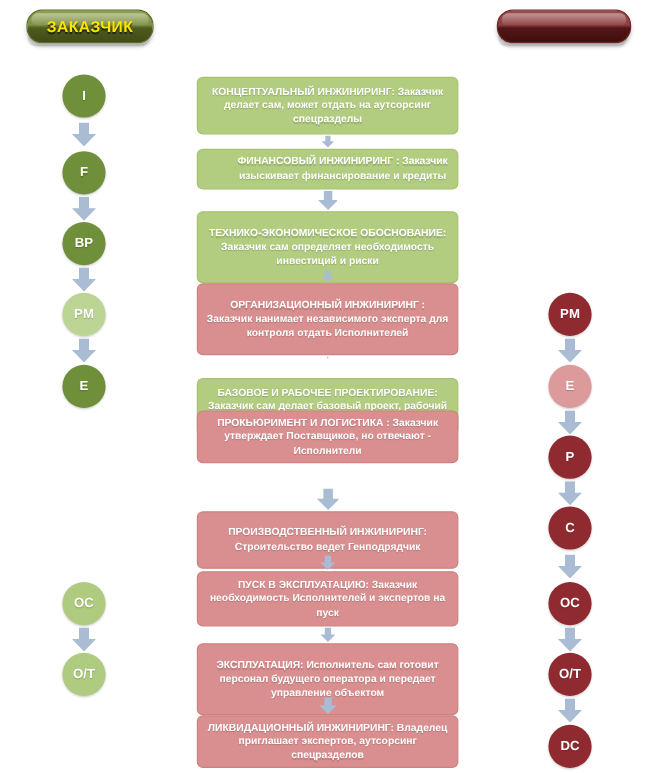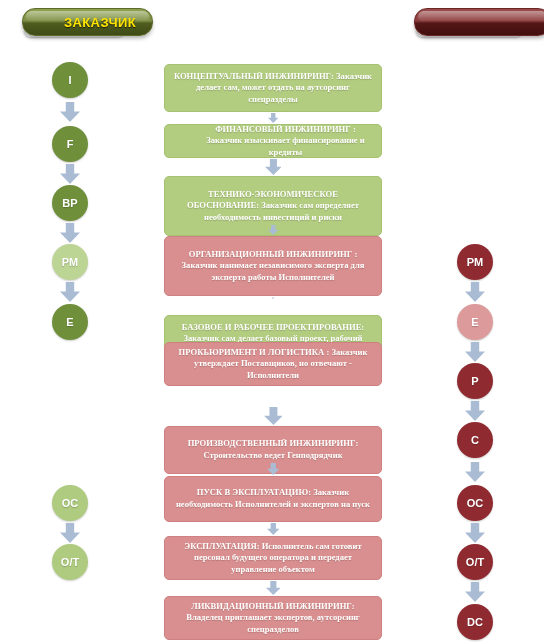--- a/index.html
+++ b/index.html
@@ -16,21 +16,20 @@
   .pill{
     position:absolute;
     height:26px;
     border-radius:13px;
     display:flex;align-items:center;justify-content:center;
     font-weight:bold;font-size:13px;letter-spacing:.4px;
     color:#ffe400;
     text-shadow:0 1px 1px rgba(0,0,0,.65);
     box-shadow:0 3px 4px -1px rgba(0,0,0,.35);
     overflow:hidden;
-    padding-left:25px;
   }
   .pill .shine{
     position:absolute;left:3px;right:3px;top:2px;height:10px;
     border-radius:8px 8px 6px 6px;
     background:linear-gradient(to bottom,rgba(255,255,255,.42),rgba(255,255,255,.04));
     pointer-events:none;
   }
   .pill .lbl{position:relative;z-index:2;}
   #pill-customer{
     left:22px;top:8px;width:104px;
@@ -60,21 +59,21 @@
     text-align:center;
     color:#ffffff;
     font-size:8.6px;
     line-height:11.6px;
     font-weight:bold;
     padding:3px 7px;
     text-shadow:0 1px 1px rgba(0,0,0,.18);
   }
   .pbox.green{background:#b2cc80;border:1px solid #a6c271;}
   .pbox.red{background:#d98f8f;border:1px solid #cf8181;}
-  .pbox .t1{display:block;font-family:Liberation Serif, serif;}
+  .pbox .t1{display:block;}
 
   
   .circ{
     position:absolute;width:36px;height:36px;border-radius:50%;
     display:flex;align-items:center;justify-content:center;
     color:#ffffff;font-weight:bold;font-size:11px;
     text-shadow:0 1px 1px rgba(0,0,0,.22);
     box-shadow:0 1px 2px rgba(0,0,0,.20);
   }
   .c-green-dark{background:#6f8f3b;}
@@ -122,21 +121,21 @@
       </div>
       <div class="pbox green" style="top: 176px; height: 60px;">
         <span class="t1">ТЕХНИКО-ЭКОНОМИЧЕСКОЕ ОБОСНОВАНИЕ: Заказчик сам определяет необходимость инвестиций и риски</span>
       </div>
       <div class="arrow" style="left: 267.75px; top: 225px;">
         <svg width="10.5" height="10" viewBox="0 0 10.5 10">
           <path d="M 3.045 0 L 7.455 0 L 7.455 4.8 L 10.5 4.8 L 5.25 10 L 0 4.8 L 3.045 4.8 Z" fill="#a9bcd4"></path>
         </svg>
       </div>
       <div class="pbox red" style="top: 236px; height: 60px;">
-        <span class="t1">ОРГАНИЗАЦИОННЫЙ ИНЖИНИРИНГ : Заказчик нанимает независимого эксперта для эксперта работы Исполнителей</span>
+        <span class="t1">ОРГАНИЗАЦИОННЫЙ ИНЖИНИРИНГ : Заказчик нанимает независимого эксперта для контроля отдать Исполнителей</span>
       </div>
       <div class="arrow" style="left: 271.95px; top: 297px;">
         <svg width="2.1" height="2" viewBox="0 0 2.1 2">
           <path d="M 0.609 0 L 1.491 0 L 1.491 0.96 L 2.1 0.96 L 1.05 2 L 0 0.96 L 0.609 0.96 Z" fill="#a9bcd4"></path>
         </svg>
       </div>
       <div class="pbox green" style="top: 315px; height: 48px;">
         <span class="t1">БАЗОВОЕ И РАБОЧЕЕ ПРОЕКТИРОВАНИЕ: Заказчик сам делает базовый проект, рабочий проект могут делать Исполнители</span>
       </div>
       <div class="arrow" style="left: 266.7px; top: 349px;">
@@ -161,21 +160,21 @@
         </svg>
       </div>
       <div class="pbox red" style="top: 476px; height: 46px;">
         <span class="t1">ПУСК В ЭКСПЛУАТАЦИЮ: Заказчик необходимость Исполнителей и экспертов  на пуск</span>
       </div>
       <div class="arrow" style="left: 266.7px; top: 523px;">
         <svg width="12.600000000000001" height="12" viewBox="0 0 12.600000000000001 12">
           <path d="M 3.6540000000000004 0 L 8.946000000000002 0 L 8.946000000000002 5.76 L 12.600000000000001 5.76 L 6.300000000000001 12 L 0 5.76 L 3.6540000000000004 5.76 Z" fill="#a9bcd4"></path>
         </svg>
       </div>
-      <div class="pbox red" style="top: 536px; height: 44px; justify-content: center;">
+      <div class="pbox red" style="top: 536px; height: 60px; justify-content: center;">
         <span class="t1">ЭКСПЛУАТАЦИЯ: Исполнитель сам готовит персонал будущего оператора и передает управление объектом</span>
       </div>
       <div class="arrow" style="left: 265.65px; top: 581px;">
         <svg width="14.700000000000001" height="14" viewBox="0 0 14.700000000000001 14">
           <path d="M 4.263 0 L 10.437000000000001 0 L 10.437000000000001 6.72 L 14.700000000000001 6.72 L 7.3500000000000005 14 L 0 6.72 L 4.263 6.72 Z" fill="#a9bcd4"></path>
         </svg>
       </div>
       <div class="pbox red" style="top: 596px; height: 44px; text-align: center;">
         <span class="t1">ЛИКВИДАЦИОННЫЙ ИНЖИНИРИНГ: Владелец  приглашает экспертов, аутсорсинг спецразделов</span>
       </div>

